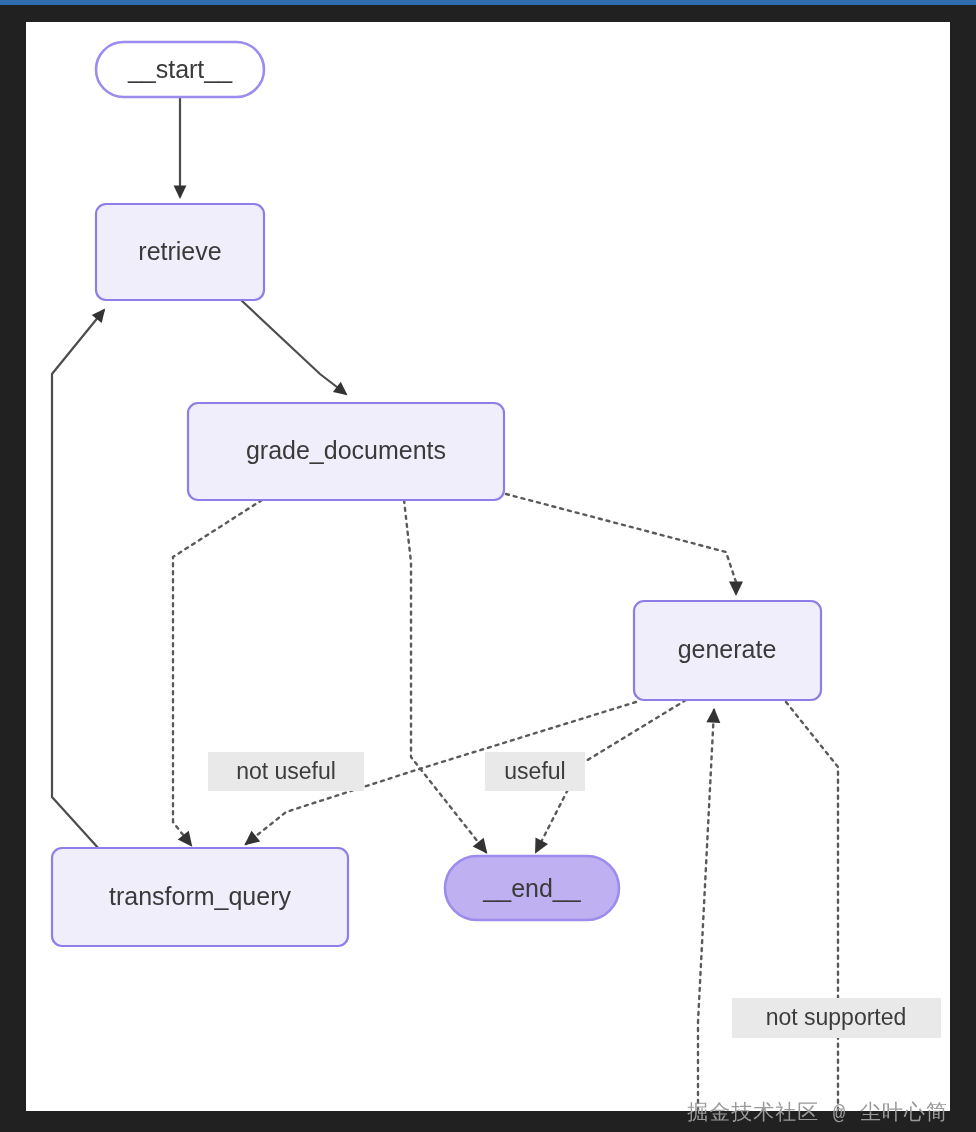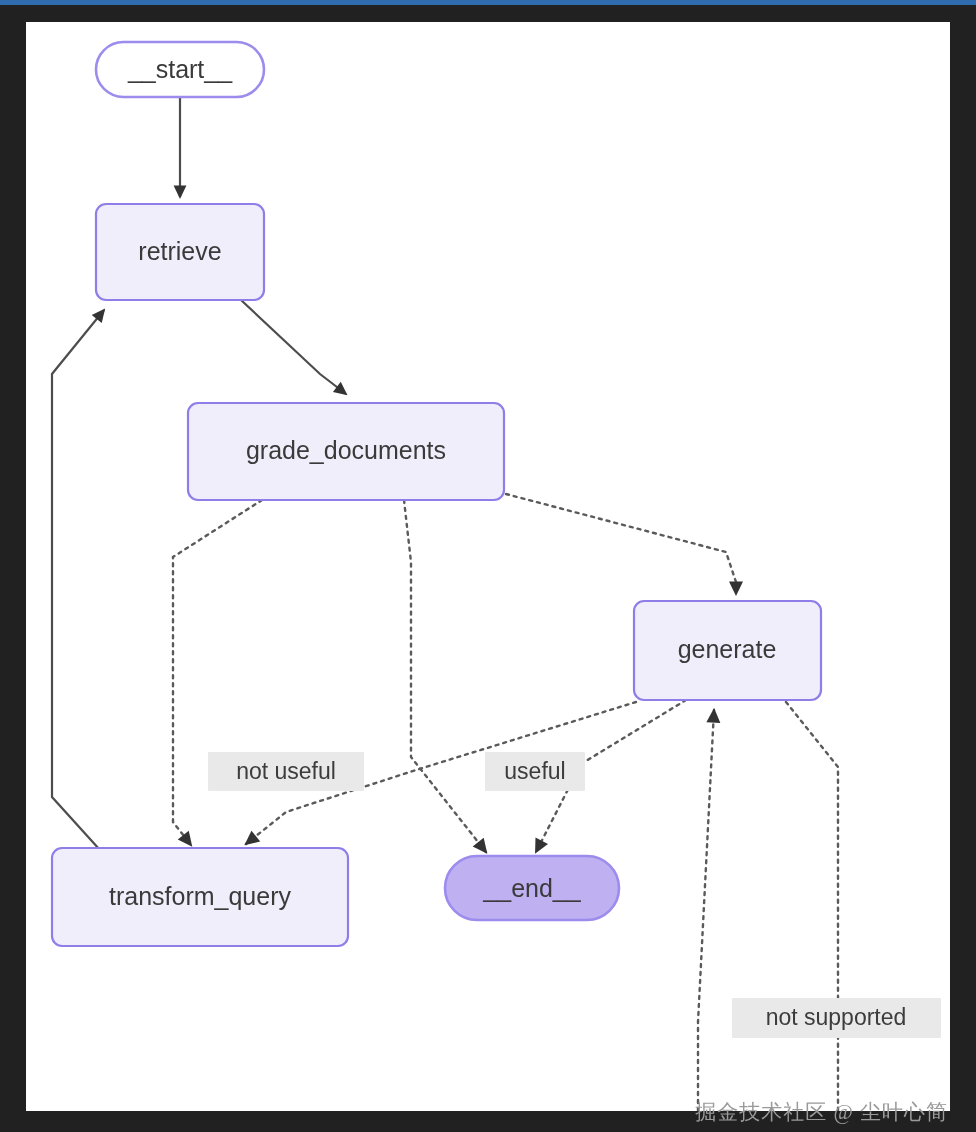--- a/index.html
+++ b/index.html
@@ -82,21 +82,21 @@
     font-family: "Liberation Sans", sans-serif;
     font-size: 23px;
     fill: #3c3c3c;
     text-anchor: middle;
     dominant-baseline: middle;
   }
   #watermark {
     position: absolute;
     right: 28px;
     bottom: 6px;
-    font-family: Liberation Serif, serif;
+    font-family: Liberation Mono, monospace;
     font-size: 21px;
     color: #9a9a9a;
     letter-spacing: 1px;
     white-space: nowrap;
   }
 </style>
 </head>
 <body>
 
 <div id="app">

